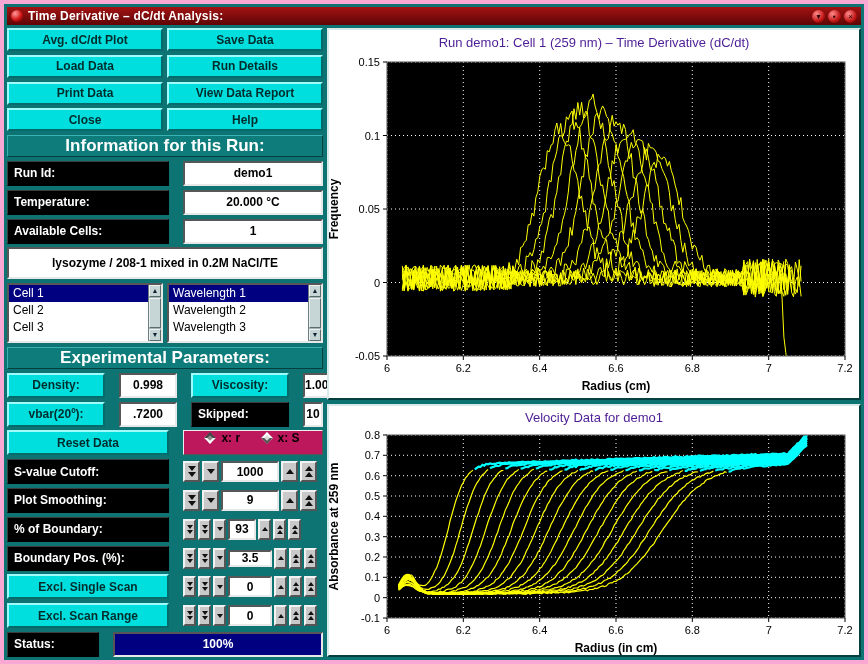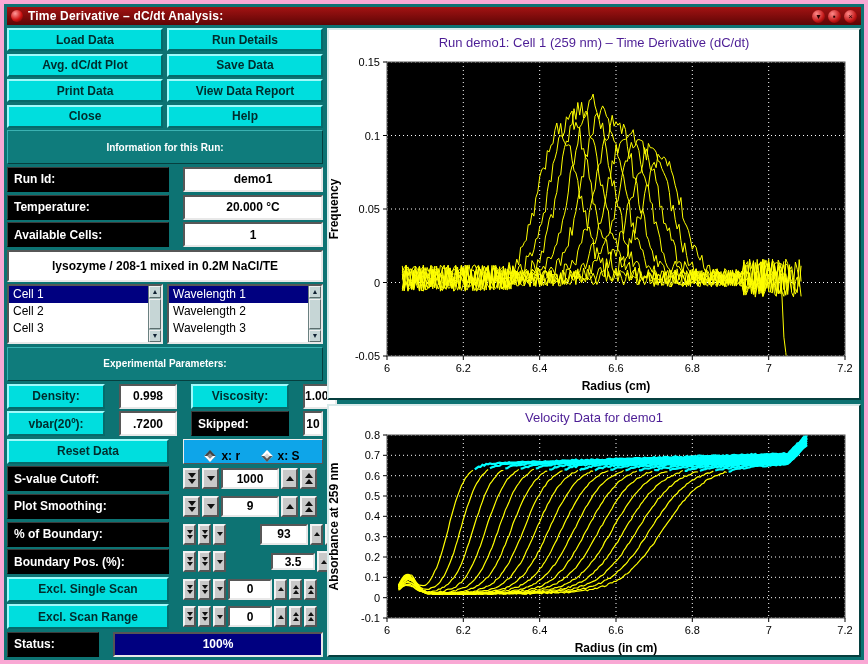--- a/index.html
+++ b/index.html
@@ -9,36 +9,36 @@
   .app-icon{width:12px;height:12px;border-radius:50%;background:radial-gradient(circle at 35% 30%,#ff9a9a,#d01212 55%,#4d0000)}
   .title-text{color:#fff;font-weight:bold;font-size:12px;flex:1;letter-spacing:.2px;white-space:nowrap;overflow:hidden}
   .winbtns{display:flex;gap:3px}
   .winbtn{width:13px;height:13px;border-radius:50%;background:radial-gradient(circle at 35% 30%,#ff8a8a,#c01414 60%,#460000);color:#2a0000;font-size:8px;line-height:13px;text-align:center;cursor:pointer}
   .content{flex:1;display:flex;gap:4px;margin-top:3px;min-height:0}
   .left{width:316px;display:flex;flex-direction:column;justify-content:space-between}
   .right{flex:1;display:flex;flex-direction:column;gap:4px;min-width:0}
   .row{display:grid;gap:14px}
   .btnrow{grid-template-columns:1fr 1fr;gap:4px;height:23px}
   .btn{background:#00dede;border:2px solid;border-color:#9ffafa #056a6a #056a6a #9ffafa;color:#012c2c;font-weight:bold;font-size:12px;display:flex;align-items:center;justify-content:center;cursor:pointer;white-space:nowrap}
-  .header{height:34px;background:#0f7c7c;border:1px solid;border-color:#3ab2b2 #063f3f #063f3f #3ab2b2;color:#fff;font-weight:bold;font-size:10px;display:flex;align-items:center;justify-content:center}
+  .header{height:22px;background:#0f7c7c;border:1px solid;border-color:#3ab2b2 #063f3f #063f3f #3ab2b2;color:#fff;font-weight:bold;font-size:17px;display:flex;align-items:center;justify-content:center}
   .fieldrow{grid-template-columns:162px 1fr;height:25px}
   .blabel{background:#000;color:#fff;font-weight:bold;font-size:12px;display:flex;align-items:center;padding-left:6px;border:1px solid;border-color:#3c3c3c #000 #000 #3c3c3c;white-space:nowrap}
   .wfield{background:#fff;color:#000;font-weight:bold;font-size:12px;display:flex;align-items:center;justify-content:center;border:2px solid;border-color:#575757 #e8e8e8 #e8e8e8 #575757;white-space:nowrap}
   .descrow{grid-template-columns:1fr;height:32px}
   .listrow{grid-template-columns:1fr 1fr;gap:4px;height:60px}
   .listbox{background:#fff;border:2px solid;border-color:#575757 #e8e8e8 #e8e8e8 #575757;display:flex;overflow:hidden}
   .list-items{flex:1;overflow:hidden}
   .list-item{height:17px;line-height:17px;font-size:12px;color:#000;padding-left:4px;white-space:nowrap;cursor:pointer}
   .list-item.selected{background:#000080;color:#fff}
   .scrollbar{width:13px;background:#9fb6b6;border-left:1px solid #6a8080;display:flex;flex-direction:column}
   .sb-btn{height:12px;background:#c6d6d6;border:1px solid;border-color:#f0f0f0 #5a6d6d #5a6d6d #f0f0f0;font-size:7px;line-height:10px;text-align:center;color:#123;cursor:pointer}
   .sb-thumb{flex:1;margin:1px 0;background:#c6d6d6;border:1px solid;border-color:#f0f0f0 #5a6d6d #5a6d6d #f0f0f0;cursor:pointer}
   .paramrow{grid-template-columns:98px 58px 98px 1fr;height:25px}
   .resetrow{grid-template-columns:162px 1fr;height:25px}
-  .radiopanel{background:#0ea5e9;border:1px solid;border-color:#eee #555 #555 #eee;display:flex;align-items:flex-end;justify-content:space-evenly}
+  .radiopanel{background:#be185d;border:1px solid;border-color:#eee #555 #555 #eee;display:flex;align-items:flex-start;justify-content:space-evenly}
   .radio{display:flex;align-items:center;gap:7px;font-weight:bold;font-size:12px;color:#000;cursor:pointer}
   .diamond{width:8px;height:8px;transform:rotate(45deg);background:#d8d8d8;border:2px solid;border-color:#fff #555 #555 #fff}
   .diamond.sel{background:#8e8e8e;border-color:#444 #fff #fff #444}
   .counterrow{grid-template-columns:162px 1fr;height:25px}
   .counterctl{display:flex;align-items:center;gap:2px;height:100%}
   .spinbtn{height:21px;background:#c9c9c9;border:2px solid;border-color:#f2f2f2 #555 #555 #f2f2f2;display:flex;flex-direction:column;align-items:center;justify-content:center;gap:1px;cursor:pointer;flex:0 0 auto}
   .tri{width:0;height:0;border-left:4px solid transparent;border-right:4px solid transparent;display:block}
   .tri-up{border-bottom:5px solid #111}
   .tri-down{border-top:5px solid #111}
   .tri.small{border-left-width:3px;border-right-width:3px}
@@ -67,26 +67,26 @@
       <span class="winbtn">▪</span>
       <span class="winbtn">×</span>
     </span>
   </div>
 
   <div class="content">
 
     <div class="left">
 
       <div class="row btnrow">
+        <div class="btn">Avg. dC/dt Plot</div>
+        <div class="btn">Save Data</div>
+      </div>
+      <div class="row btnrow">
         <div class="btn">Load Data</div>
         <div class="btn">Run Details</div>
-      </div>
-      <div class="row btnrow">
-        <div class="btn">Avg. dC/dt Plot</div>
-        <div class="btn">Save Data</div>
       </div>
       <div class="row btnrow">
         <div class="btn">Print Data</div>
         <div class="btn">View Data Report</div>
       </div>
       <div class="row btnrow">
         <div class="btn">Close</div>
         <div class="btn">Help</div>
       </div>
 
@@ -212,21 +212,21 @@
               <span class="tri tri-down small"></span>
               <span class="tri tri-down small"></span>
             </div>
             <div class="spinbtn" style="width: 13px;">
               <span class="tri tri-down small"></span>
               <span class="tri tri-down small"></span>
             </div>
             <div class="spinbtn" style="width: 13px;">
               <span class="tri tri-down small"></span>
             </div>
-            <div class="wfield" style="width: 48px; height: 21px; margin-left: 32px;">93</div>
+            <div class="wfield" style="width: 28px; height: 21px;">93</div>
             <div class="spinbtn" style="width: 13px;">
               <span class="tri tri-up small"></span>
             </div>
             <div class="spinbtn" style="width: 13px;">
               <span class="tri tri-up small"></span>
               <span class="tri tri-up small"></span>
             </div>
             <div class="spinbtn" style="width: 13px;">
               <span class="tri tri-up small"></span>
               <span class="tri tri-up small"></span>
@@ -240,21 +240,21 @@
               <span class="tri tri-down small"></span>
               <span class="tri tri-down small"></span>
             </div>
             <div class="spinbtn" style="width: 13px;">
               <span class="tri tri-down small"></span>
               <span class="tri tri-down small"></span>
             </div>
             <div class="spinbtn" style="width: 13px;">
               <span class="tri tri-down small"></span>
             </div>
-            <div class="wfield" style="width: 44px; height: 17px; margin-left: 43px;">3.5</div>
+            <div class="wfield" style="width: 44px; height: 17px;">3.5</div>
             <div class="spinbtn" style="width: 13px;">
               <span class="tri tri-up small"></span>
             </div>
             <div class="spinbtn" style="width: 13px;">
               <span class="tri tri-up small"></span>
               <span class="tri tri-up small"></span>
             </div>
             <div class="spinbtn" style="width: 13px;">
               <span class="tri tri-up small"></span>
               <span class="tri tri-up small"></span>

